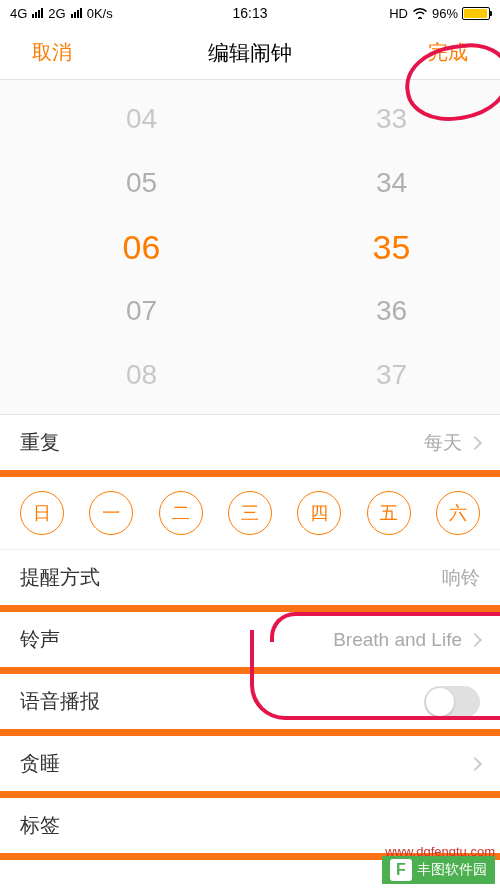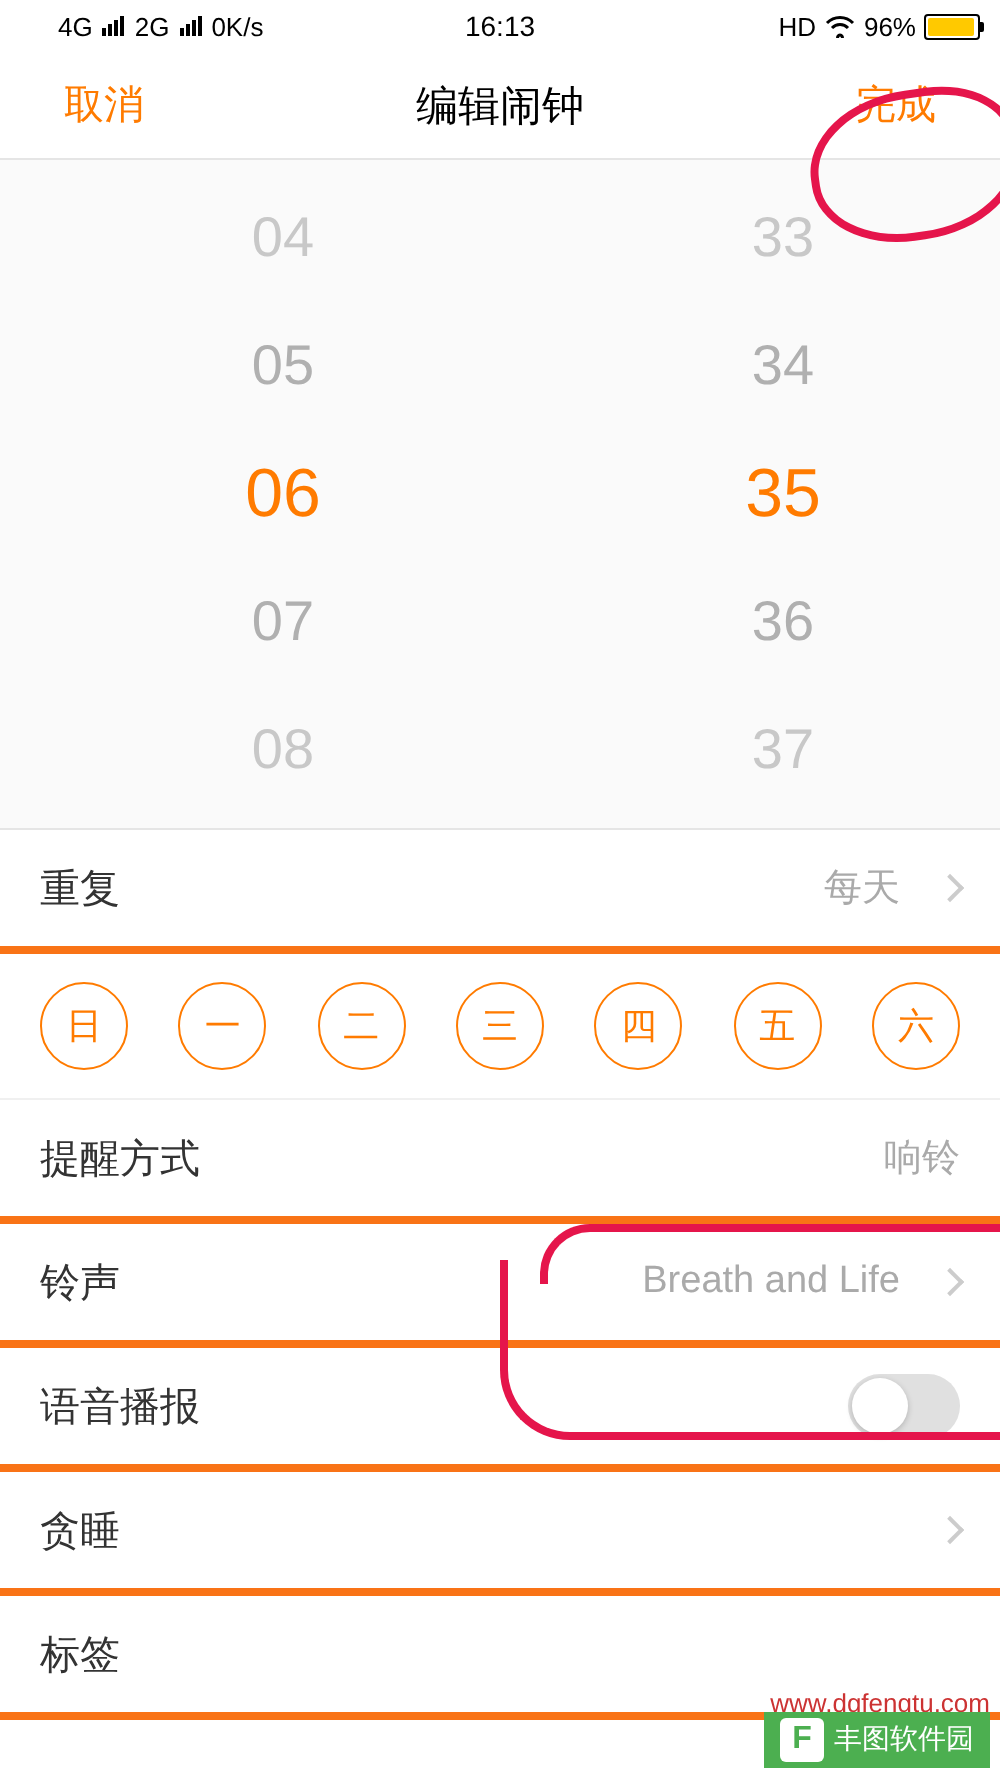--- a/index.html
+++ b/index.html
@@ -1,19 +1,19 @@
 <!DOCTYPE html>
 <html><head>
   <meta charset="utf-8">
   <style>
     * { margin: 0; padding: 0; box-sizing: border-box; -webkit-font-smoothing: antialiased; }
     body { width: 500px; height: 889px; background: #fff; font-family: -apple-system, "PingFang SC", "Helvetica Neue", sans-serif; position: relative; overflow: hidden; }
     
     .status-bar { height: 26px; display: flex; align-items: center; padding: 0 10px; font-size: 13px; color: #000; }
-    .status-left { display: flex; align-items: center; gap: 5px; margin-left: 19px; }
+    .status-left { display: flex; align-items: center; gap: 5px; }
     .signal-bars { display: inline-flex; align-items: flex-end; gap: 1px; }
     .bar { width: 2px; background: #000; }
     .bar1 { height: 4px; } .bar2 { height: 6px; } .bar3 { height: 8px; } .bar4 { height: 10px; }
     .status-center { position: absolute; left: 50%; transform: translateX(-50%); font-size: 14px; }
     .status-right { margin-left: auto; display: flex; align-items: center; gap: 4px; }
     .wifi-icon { width: 16px; height: 12px; }
     .battery { width: 28px; height: 13px; border: 1px solid #000; border-radius: 2px; position: relative; padding: 1px; }
     .battery::after { content: ""; position: absolute; right: -3px; top: 3px; width: 2px; height: 5px; background: #000; border-radius: 0 1px 1px 0; }
     .battery-fill { width: 96%; height: 100%; background: #FFC900; border-radius: 1px; }
     
@@ -21,24 +21,24 @@
     .nav-btn { color: #FF7B00; font-size: 20px; }
     .nav-title { color: #000; font-size: 21px; font-weight: 500; }
     
     .picker { height: 335px; display: flex; background: #fafafa; border-bottom: 1px solid #e5e5e5; }
     .picker-col { flex: 1; display: flex; flex-direction: column; align-items: center; justify-content: center; }
     .picker-item { height: 64px; display: flex; align-items: center; justify-content: center; font-size: 28px; color: #c8c8c8; width: 100%; padding-left: 33px; }
     .picker-item.selected { color: #FF7B00; font-size: 34px; font-weight: 400; }
     .picker-item.near { color: #b0b0b0; }
     
     .settings { background: #fff; }
-    .row { display: flex; align-items: center; justify-content: space-between; padding: 0 20px; border-bottom: 4px solid #f97316; }
+    .row { display: flex; align-items: center; justify-content: space-between; padding: 0 20px; border-bottom: 7px solid #f97316; }
     .row-std { height: 62px; }
     .row-label { font-size: 20px; color: #333; }
-    .row-value { display: flex; align-items: center; gap: 20px; color: #aaa; font-size: 19px; }
+    .row-value { display: flex; align-items: center; gap: 8px; color: #aaa; font-size: 19px; }
     .chevron { width: 10px; height: 10px; border-right: 2px solid #ccc; border-top: 2px solid #ccc; transform: rotate(45deg); }
     
     .days-row { display: flex; justify-content: space-between; padding: 14px 20px; border-bottom: 1px solid #f0f0f0; }
     .day-circle { width: 44px; height: 44px; border-radius: 50%; border: 1px solid #FF7B00; display: flex; align-items: center; justify-content: center; color: #FF7B00; font-size: 18px; }
     
     .toggle { width: 56px; height: 32px; background: #e0e0e0; border-radius: 16px; position: relative; }
     .toggle-handle { position: absolute; width: 28px; height: 28px; background: #fff; border-radius: 50%; top: 2px; left: 2px; box-shadow: 0 1px 3px rgba(0,0,0,0.2); }
     
     .annotation { position: absolute; pointer-events: none; }
     .ann1 { top: 45px; right: -10px; width: 105px; height: 75px; border: 4px solid #E5154B; border-radius: 50% 40% 50% 45%; transform: rotate(-8deg); }

